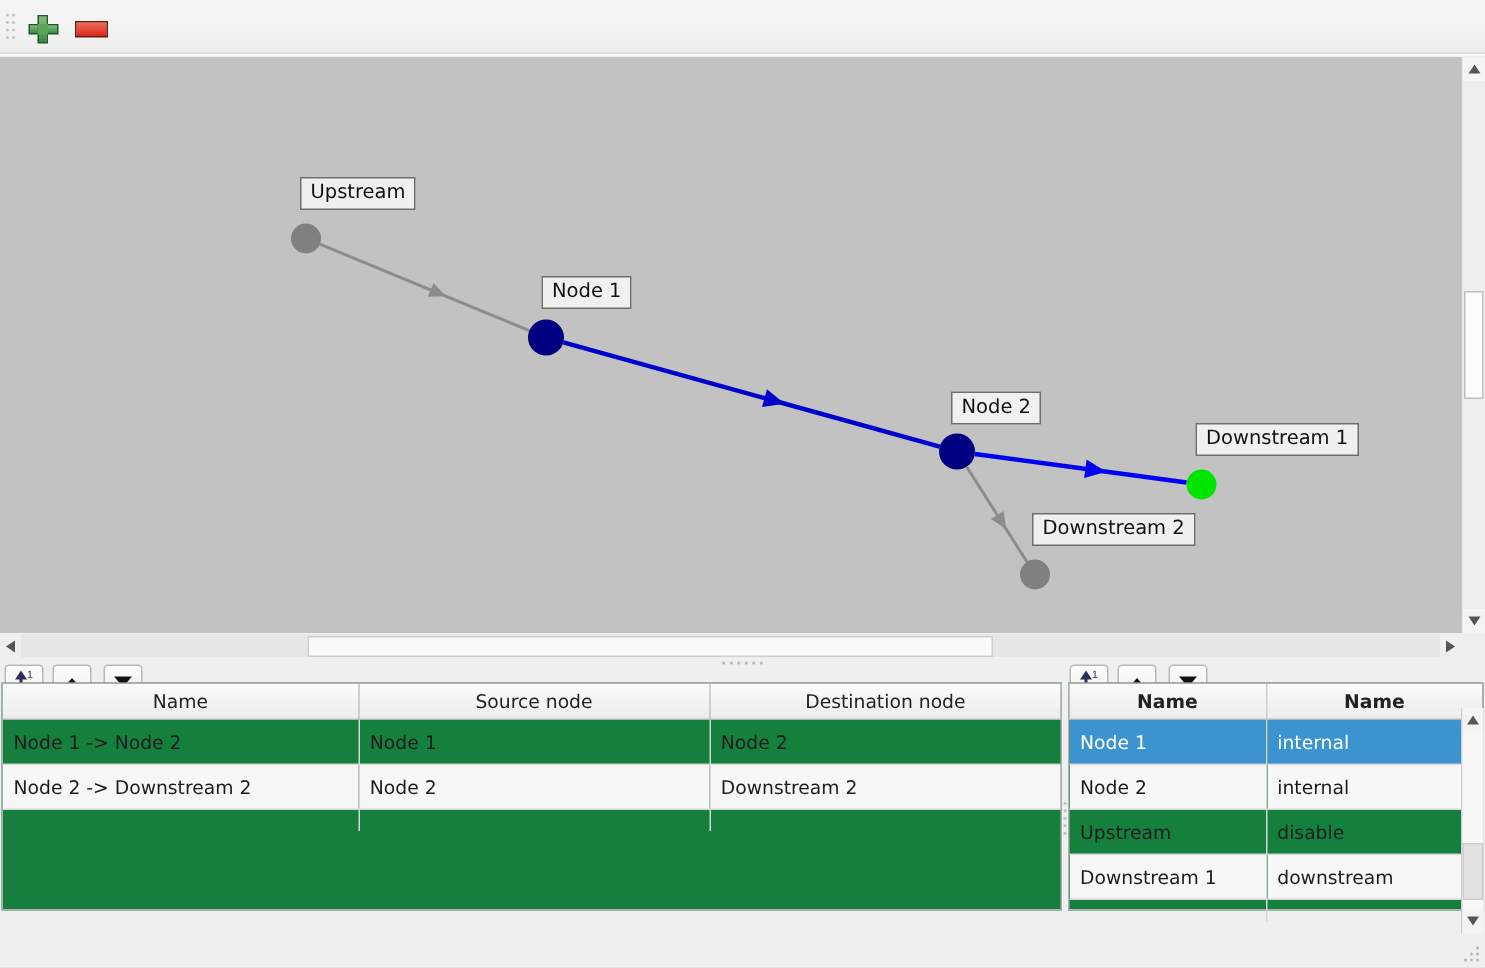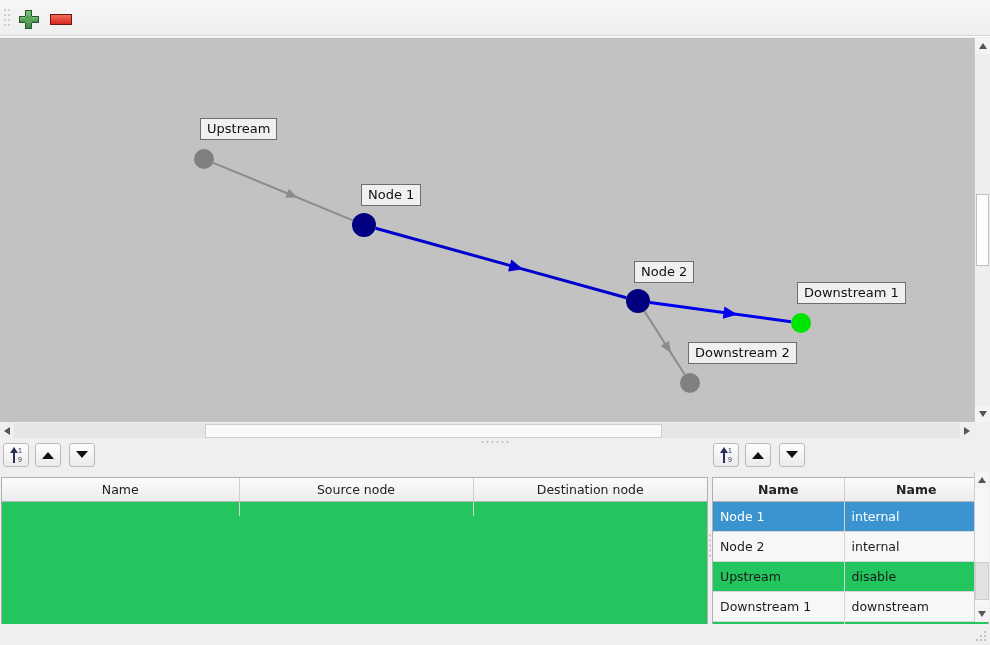--- a/index.html
+++ b/index.html
@@ -113,21 +113,21 @@
   .tri.up{margin:-3px 0 0 -6px;border-left:6px solid transparent;border-right:6px solid transparent;border-bottom:7px solid #111;}
   .tri.down{margin:-4px 0 0 -6px;border-left:6px solid transparent;border-right:6px solid transparent;border-top:7px solid #111;}
   .sorticon{position:absolute;left:5px;top:3px;width:16px;height:17px;}
   .sorticon .shaft{position:absolute;left:4px;top:4px;width:2px;height:12px;background:#2b2f55;}
   .sorticon .head{position:absolute;left:1px;top:0;width:0;height:0;
     border-left:4px solid transparent;border-right:4px solid transparent;border-bottom:6px solid #2b2f55;}
   .sorticon .n1{position:absolute;left:9px;top:0px;font-size:7px;line-height:7px;color:#2b2f55;}
   .sorticon .n9{position:absolute;left:9px;top:9px;font-size:7px;line-height:7px;color:#2b2f55;}
 
   
-  .tbl-panel{position:absolute;top:477px;box-sizing:border-box;background:#22c55e;border:1px solid #b0b0b0;}
+  .tbl-panel{position:absolute;top:455px;box-sizing:border-box;background:#15803d;border:1px solid #b0b0b0;}
   .tbl-left{left:1px;width:707px;height:152px;}
   .tbl-right{left:712px;width:277px;height:152px;}
 
   table{border-collapse:collapse;width:100%;table-layout:fixed;}
   th{
     background:linear-gradient(#fbfbfb,#ececec);
     border-right:1px solid #cfcfcf;border-bottom:1px solid #b6b6b6;
     font-weight:normal;font-size:12.5px;color:#222;
     height:23px;padding:0;text-align:center;
   }
@@ -295,20 +295,30 @@
           <col>
         </colgroup>
       <thead>
           <tr id="links-head">
             <th>Name</th>
             <th>Source node</th>
             <th>Destination node</th>
           </tr>
         </thead>
       <tbody id="links-body">
+          <tr>
+            <td>Node 1 -&gt; Node 2</td>
+            <td>Node 1</td>
+            <td>Node 2</td>
+          </tr>
+          <tr class="alt">
+            <td>Node 2 -&gt; Downstream 2</td>
+            <td>Node 2</td>
+            <td>Downstream 2</td>
+          </tr>
           <tr class="blank">
             <td></td>
             <td></td>
             <td></td>
           </tr>
         </tbody>
     </table>
   </div>
 
   <div class="splitter-v">

